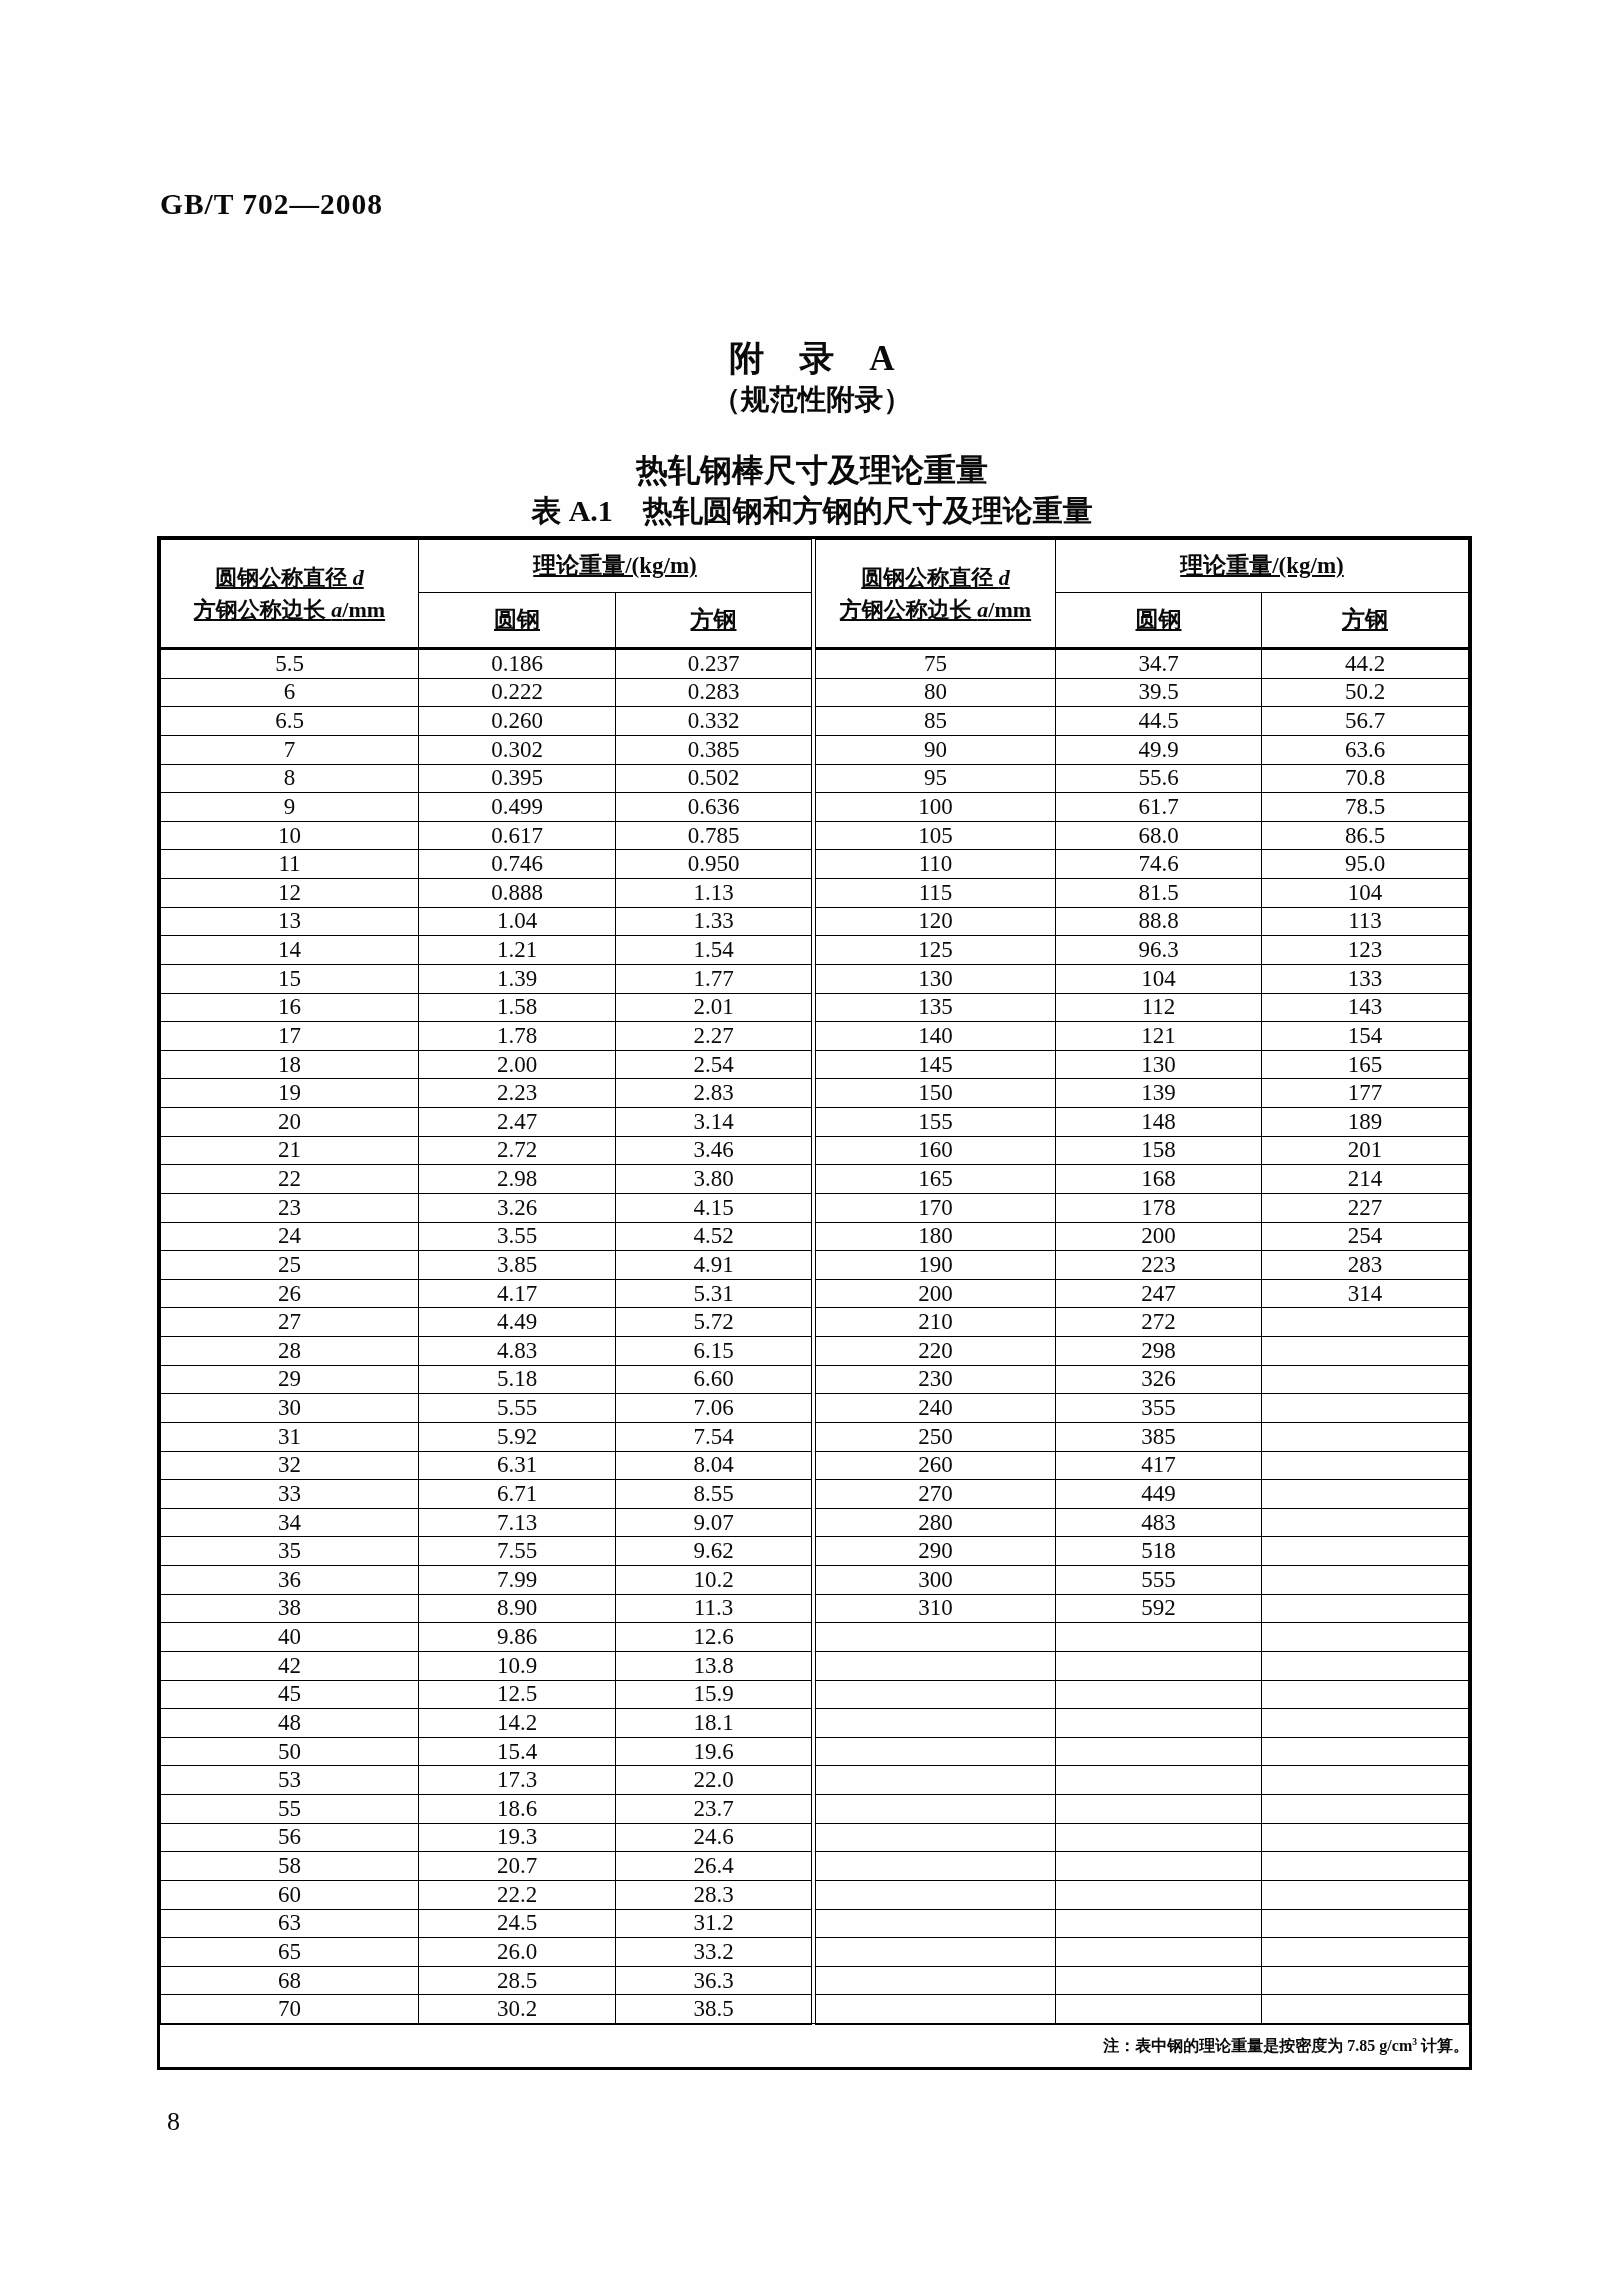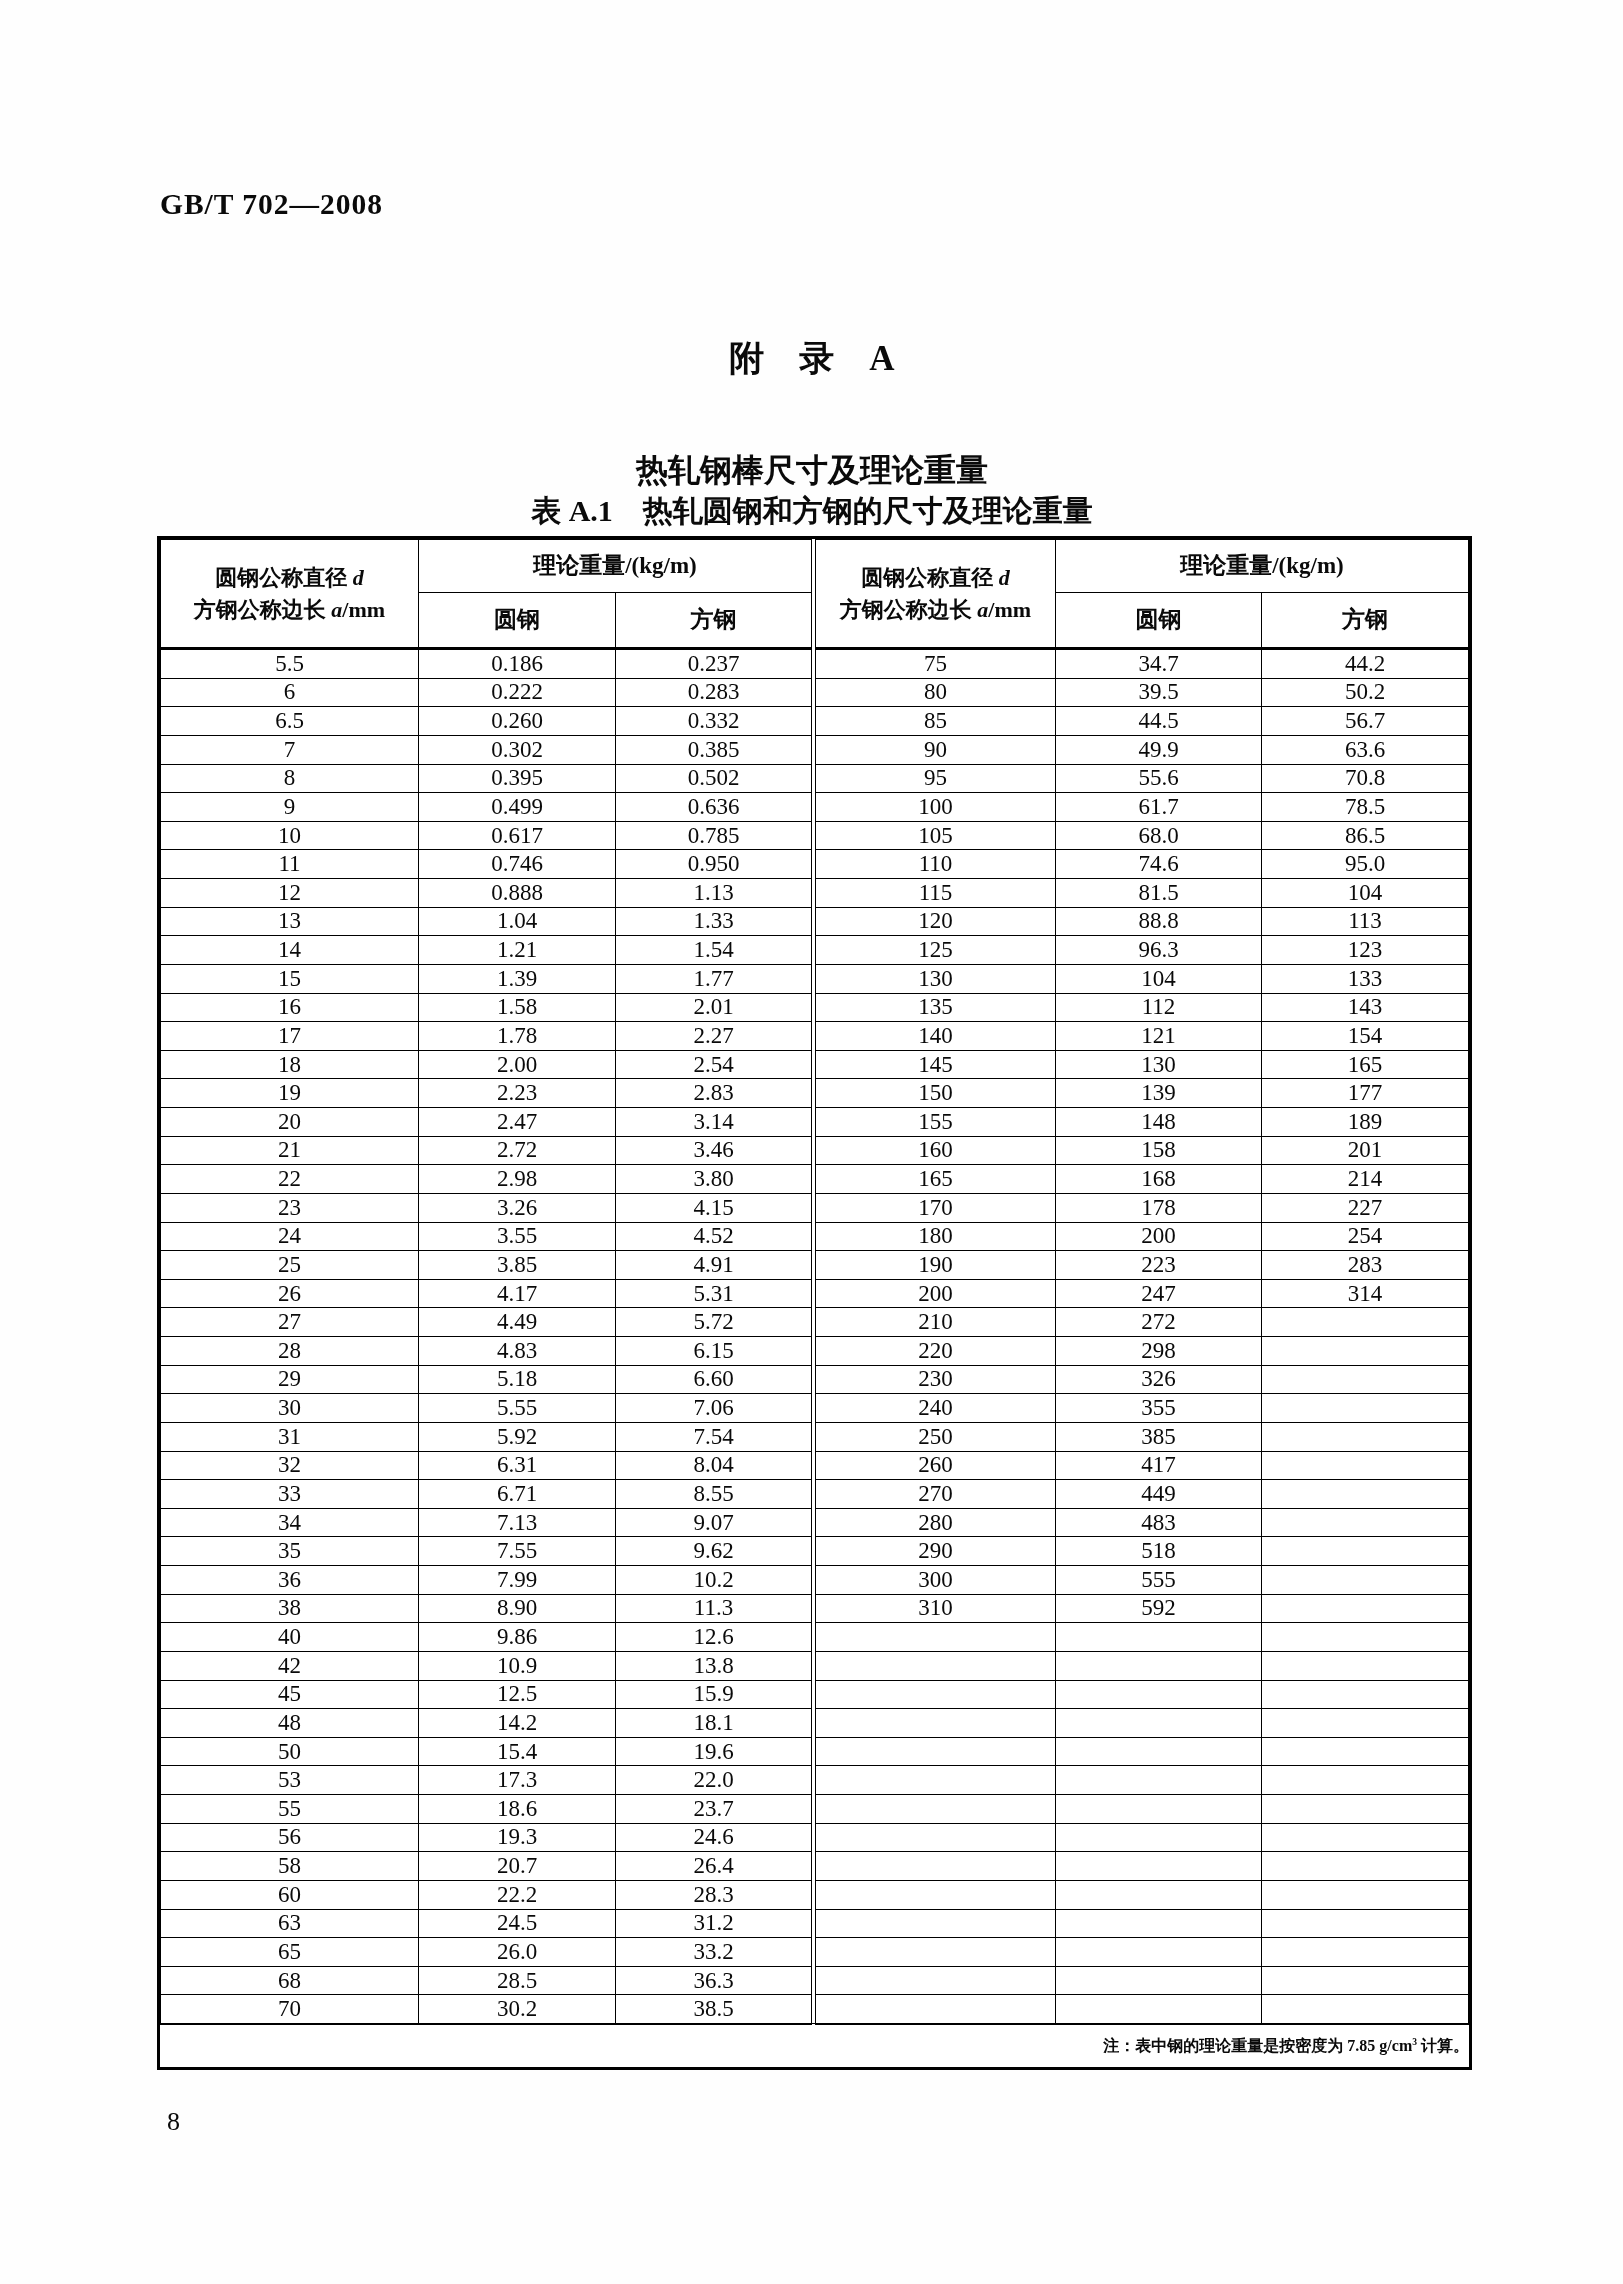--- a/index.html
+++ b/index.html
@@ -24,41 +24,42 @@
   }
   .halves{display:flex;align-items:stretch;}
   .gap{width:4.8px;}
   table{border-collapse:collapse;table-layout:fixed;}
   table.left{width:651px;}
   table.right{width:653px;}
   td{
     border:1.4px solid #000;text-align:center;vertical-align:middle;
     font-size:23px;height:27.6px;padding:0;overflow:hidden;white-space:nowrap;
   }
-  thead td{font-weight:bold;}
+  thead td{font-weight:bold;text-decoration:underline;}
   td.h-col1{height:107px;font-size:22px;line-height:1.45;}
   td.h-group{height:51px;}
   td.h-sub{height:53px;}
   thead tr.h2 td, thead td.h-col1{border-bottom:3.8px solid #000;}
   i.var{font-style:italic;font-family:"Liberation Serif",serif;}
   .note-row{
     border-top:1.9px solid #000;height:43px;line-height:43px;
     font-size:16px;font-weight:bold;text-align:right;padding-left:70px;
   }
   .note-row sup{font-size:0.6em;line-height:0;}
   .page-num{position:absolute;left:167px;top:2107px;font-size:26px;}
 </style>
 </head>
 <body>
 
 <div class="page">
 
   <div class="gbt-code">GB/T 702—2008</div>
 
   <div class="center-col t1">附　录　A</div>
+  <div class="center-col t2">（规范性附录）</div>
   <div class="center-col t3">热轧钢棒尺寸及理论重量</div>
   <div class="center-col caption">表 A.1　热轧圆钢和方钢的尺寸及理论重量</div>
 
   <div class="big-table">
     <div class="halves">
 
       <table class="left">
         <colgroup>
             <col style="width:258px">
             <col style="width:197px">

